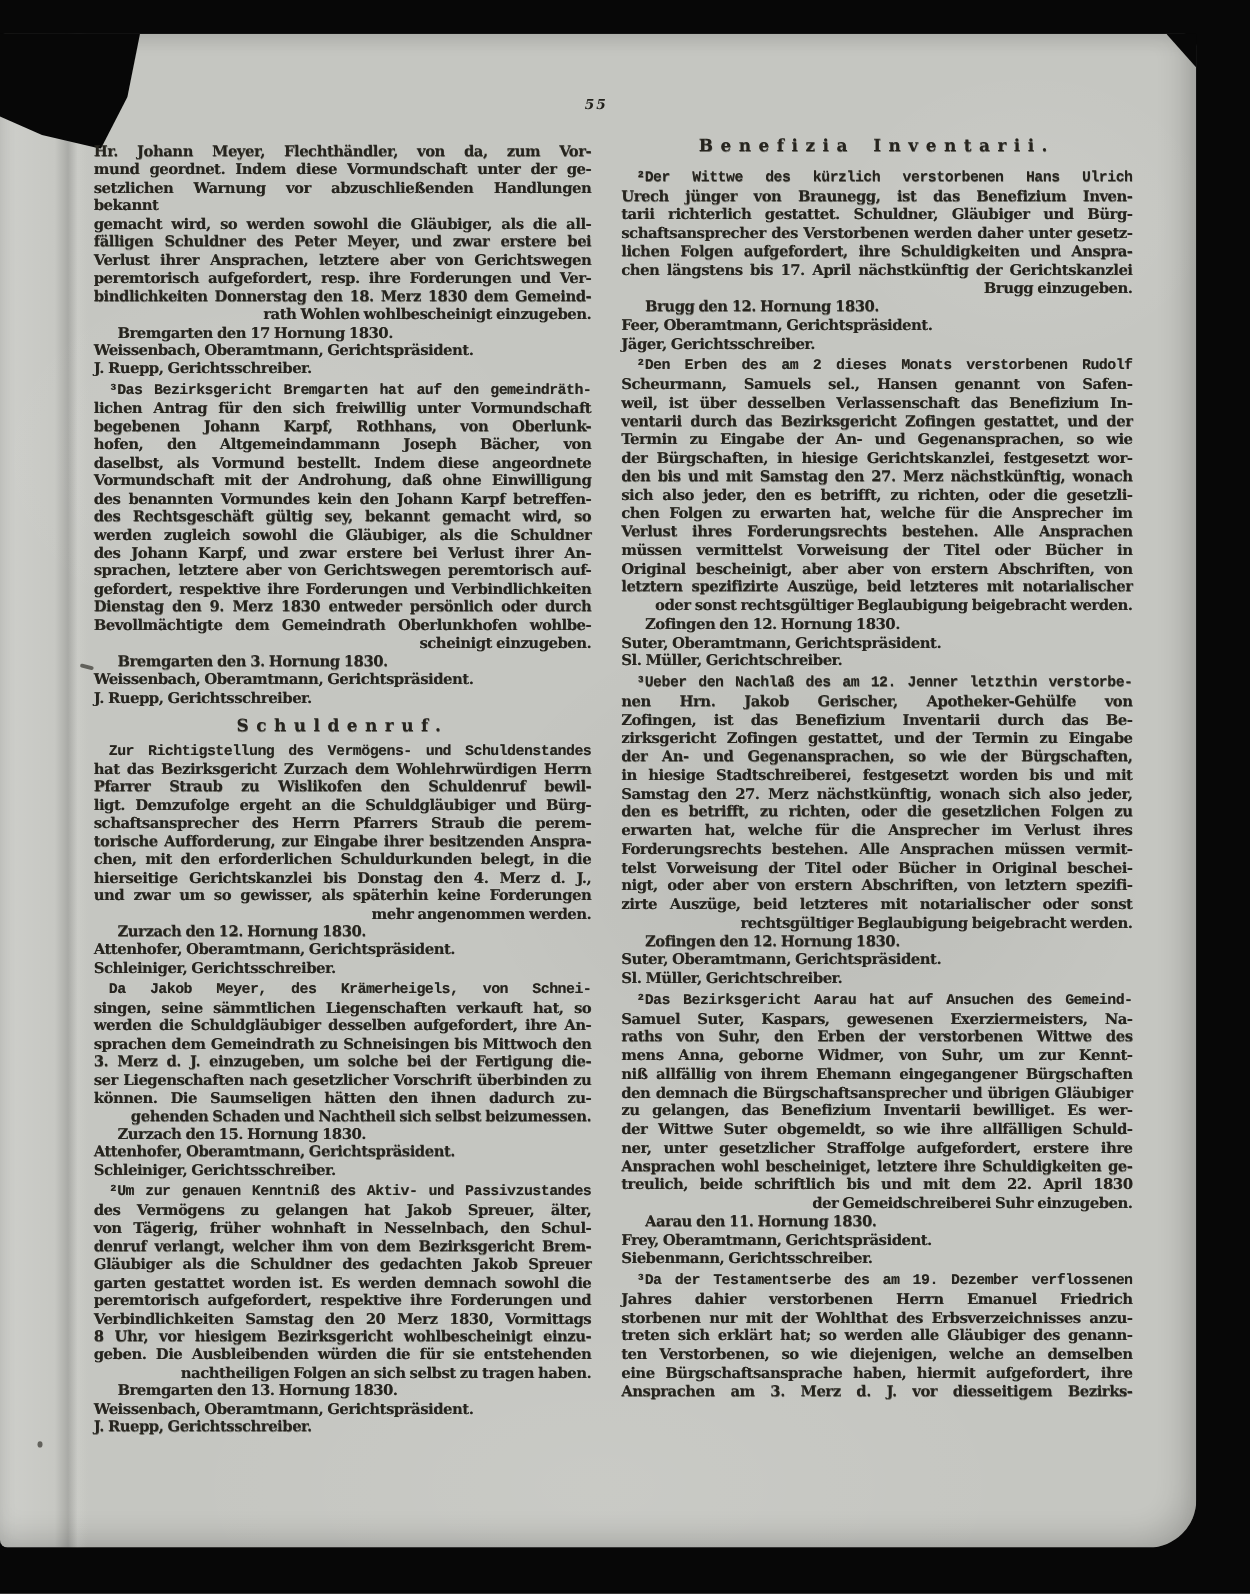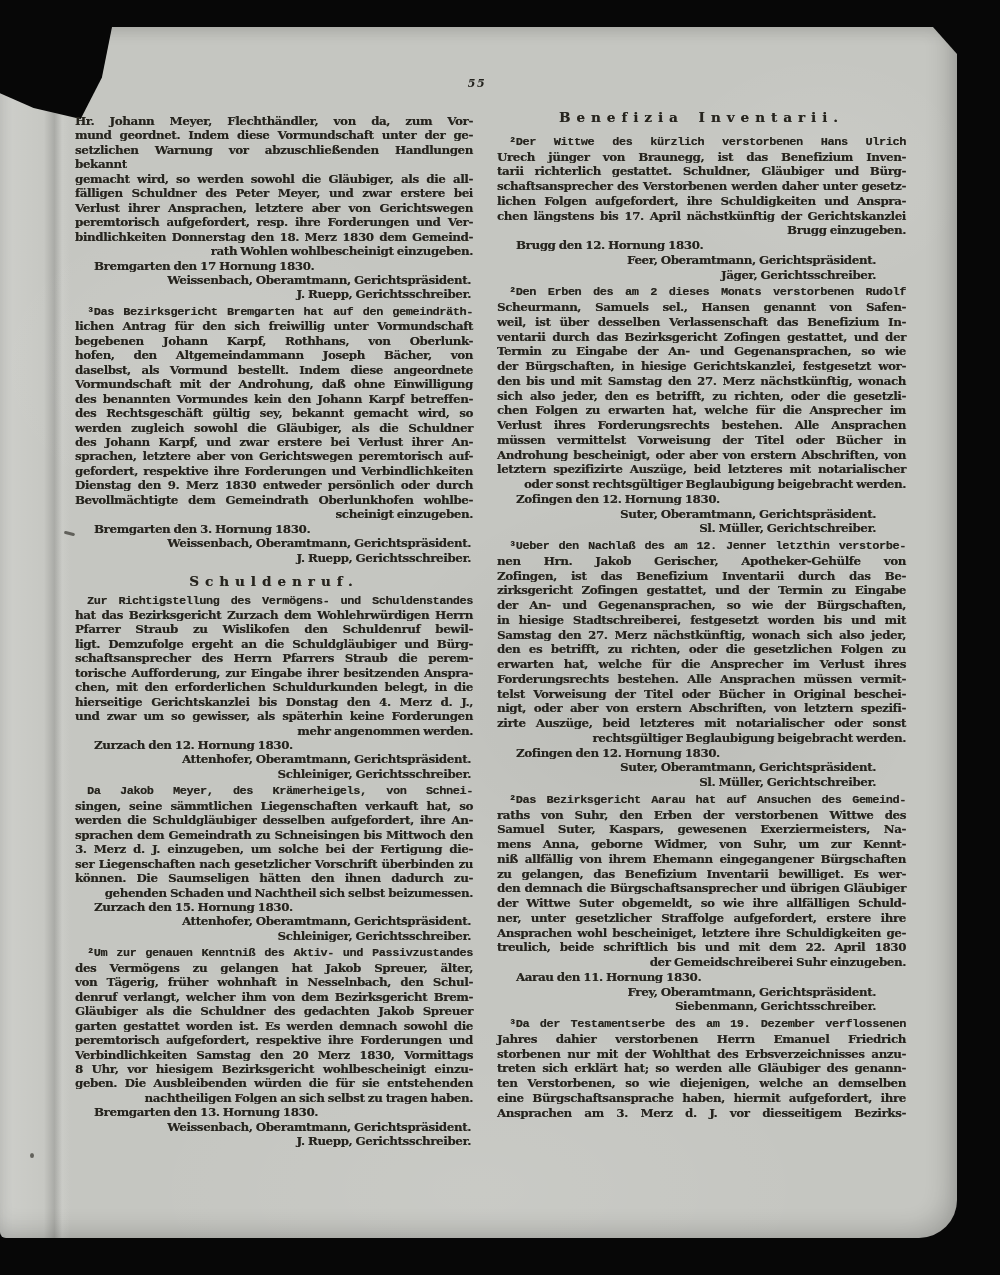--- a/index.html
+++ b/index.html
@@ -45,21 +45,21 @@
   .ln{
     font-size:11.8px;font-weight:700;line-height:14.45px;
     letter-spacing:-0.35px;word-spacing:-0.5px;
     text-shadow:0.2px 0.2px 0 rgba(34,32,26,0.55);
   }
   .col-right .ln{line-height:14.75px;}
   .j,.ji{text-align:justify;text-align-last:justify;}
   .ji{text-indent:12px;margin-top:3px;font-family:Liberation Mono, monospace;}
   .l{text-align:right;}
   .d{text-indent:19px;}
-  .r{text-align:right;}
+  .r{}
   .col-left .r{padding-right:2px;}
   .col-right .r{padding-right:30px;}
   .h{
     text-align-last:center;text-indent:0;
     font-size:13.5px;letter-spacing:6px;word-spacing:4px;
     margin:9px 0 5px;
   }
   .col-right .h{margin:0 0 10px;letter-spacing:6px;}
 </style>
 </head>
@@ -161,21 +161,21 @@
       <div class="ln j">Scheurmann, Samuels sel., Hansen genannt von Safen-</div>
       <div class="ln j">weil, ist über desselben Verlassenschaft das Benefizium In-</div>
       <div class="ln j">ventarii durch das Bezirksgericht Zofingen gestattet, und der</div>
       <div class="ln j">Termin zu Eingabe der An- und Gegenansprachen, so wie</div>
       <div class="ln j">der Bürgschaften, in hiesige Gerichtskanzlei, festgesetzt wor-</div>
       <div class="ln j">den bis und mit Samstag den 27. Merz nächstkünftig, wonach</div>
       <div class="ln j">sich also jeder, den es betrifft, zu richten, oder die gesetzli-</div>
       <div class="ln j">chen Folgen zu erwarten hat, welche für die Ansprecher im</div>
       <div class="ln j">Verlust ihres Forderungsrechts bestehen. Alle Ansprachen</div>
       <div class="ln j">müssen vermittelst Vorweisung der Titel oder Bücher in</div>
-      <div class="ln j">Androhung bescheinigt, oder aber von erstern Abschriften, von</div>
+      <div class="ln j">Original bescheinigt, aber aber von erstern Abschriften, von</div>
       <div class="ln j">letztern spezifizirte Auszüge, beid letzteres mit notarialischer</div>
       <div class="ln l">oder sonst rechtsgültiger Beglaubigung beigebracht werden.</div>
       <div class="ln d">Zofingen den 12. Hornung 1830.</div>
       <div class="ln r">Suter, Oberamtmann, Gerichtspräsident.</div>
       <div class="ln r">Sl. Müller, Gerichtschreiber.</div>
       <div class="ln ji">³Ueber den Nachlaß des am 12. Jenner letzthin verstorbe-</div>
       <div class="ln j">nen Hrn. Jakob Gerischer, Apotheker-Gehülfe von</div>
       <div class="ln j">Zofingen, ist das Benefizium Inventarii durch das Be-</div>
       <div class="ln j">zirksgericht Zofingen gestattet, und der Termin zu Eingabe</div>
       <div class="ln j">der An- und Gegenansprachen, so wie der Bürgschaften,</div>
@@ -185,26 +185,26 @@
       <div class="ln j">erwarten hat, welche für die Ansprecher im Verlust ihres</div>
       <div class="ln j">Forderungsrechts bestehen. Alle Ansprachen müssen vermit-</div>
       <div class="ln j">telst Vorweisung der Titel oder Bücher in Original beschei-</div>
       <div class="ln j">nigt, oder aber von erstern Abschriften, von letztern spezifi-</div>
       <div class="ln j">zirte Auszüge, beid letzteres mit notarialischer oder sonst</div>
       <div class="ln l">rechtsgültiger Beglaubigung beigebracht werden.</div>
       <div class="ln d">Zofingen den 12. Hornung 1830.</div>
       <div class="ln r">Suter, Oberamtmann, Gerichtspräsident.</div>
       <div class="ln r">Sl. Müller, Gerichtschreiber.</div>
       <div class="ln ji">²Das Bezirksgericht Aarau hat auf Ansuchen des Gemeind-</div>
+      <div class="ln j">Samuel Suter, Kaspars, gewesenen Exerziermeisters, Na-</div>
       <div class="ln j">raths von Suhr, den Erben der verstorbenen Wittwe des</div>
-      <div class="ln j">Samuel Suter, Kaspars, gewesenen Exerziermeisters, Na-</div>
       <div class="ln j">mens Anna, geborne Widmer, von Suhr, um zur Kennt-</div>
       <div class="ln j">niß allfällig von ihrem Ehemann eingegangener Bürgschaften</div>
+      <div class="ln j">den demnach die Bürgschaftsansprecher und übrigen Gläubiger</div>
       <div class="ln j">zu gelangen, das Benefizium Inventarii bewilliget. Es wer-</div>
-      <div class="ln j">den demnach die Bürgschaftsansprecher und übrigen Gläubiger</div>
       <div class="ln j">der Wittwe Suter obgemeldt, so wie ihre allfälligen Schuld-</div>
       <div class="ln j">ner, unter gesetzlicher Straffolge aufgefordert, erstere ihre</div>
       <div class="ln j">Ansprachen wohl bescheiniget, letztere ihre Schuldigkeiten ge-</div>
       <div class="ln j">treulich, beide schriftlich bis und mit dem 22. April 1830</div>
       <div class="ln l">der Gemeidschreiberei Suhr einzugeben.</div>
       <div class="ln d">Aarau den 11. Hornung 1830.</div>
       <div class="ln r">Frey, Oberamtmann, Gerichtspräsident.</div>
       <div class="ln r">Siebenmann, Gerichtsschreiber.</div>
       <div class="ln ji">³Da der Testamentserbe des am 19. Dezember verflossenen</div>
       <div class="ln j">Jahres dahier verstorbenen Herrn Emanuel Friedrich</div>

